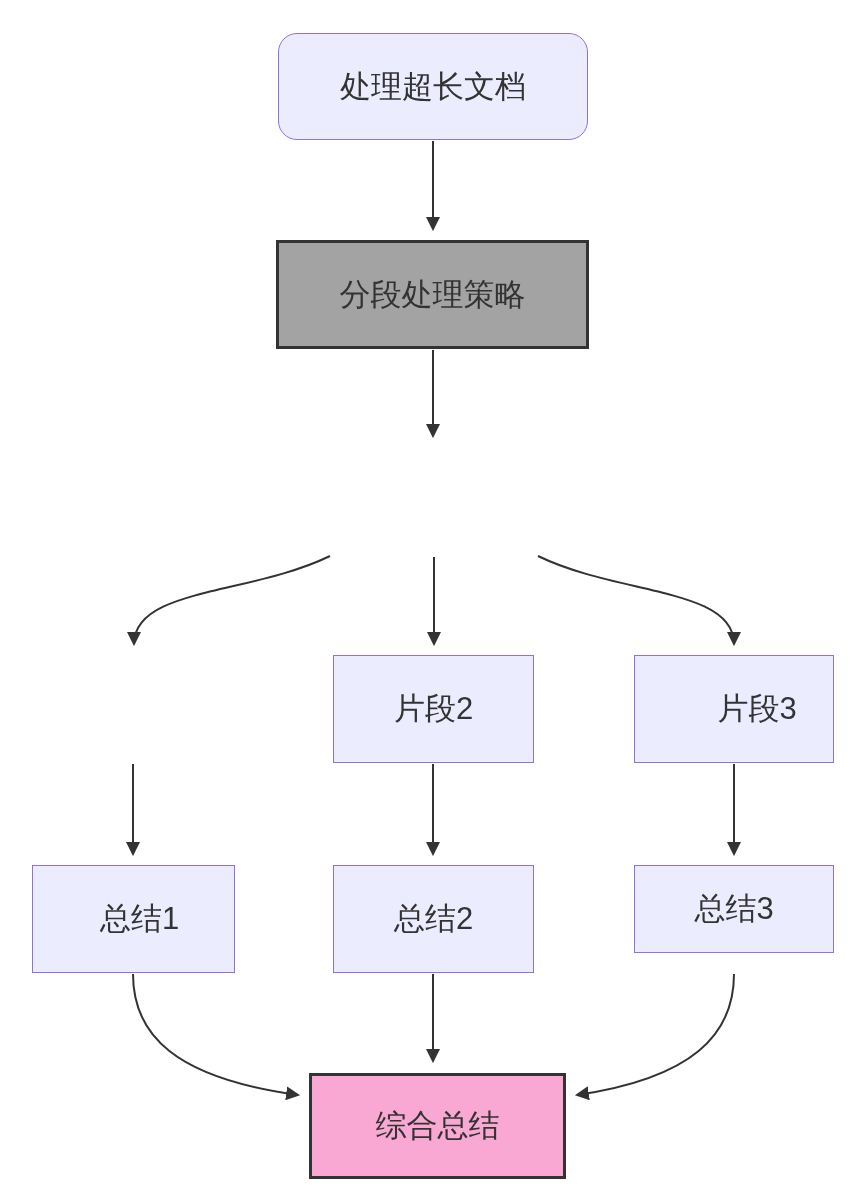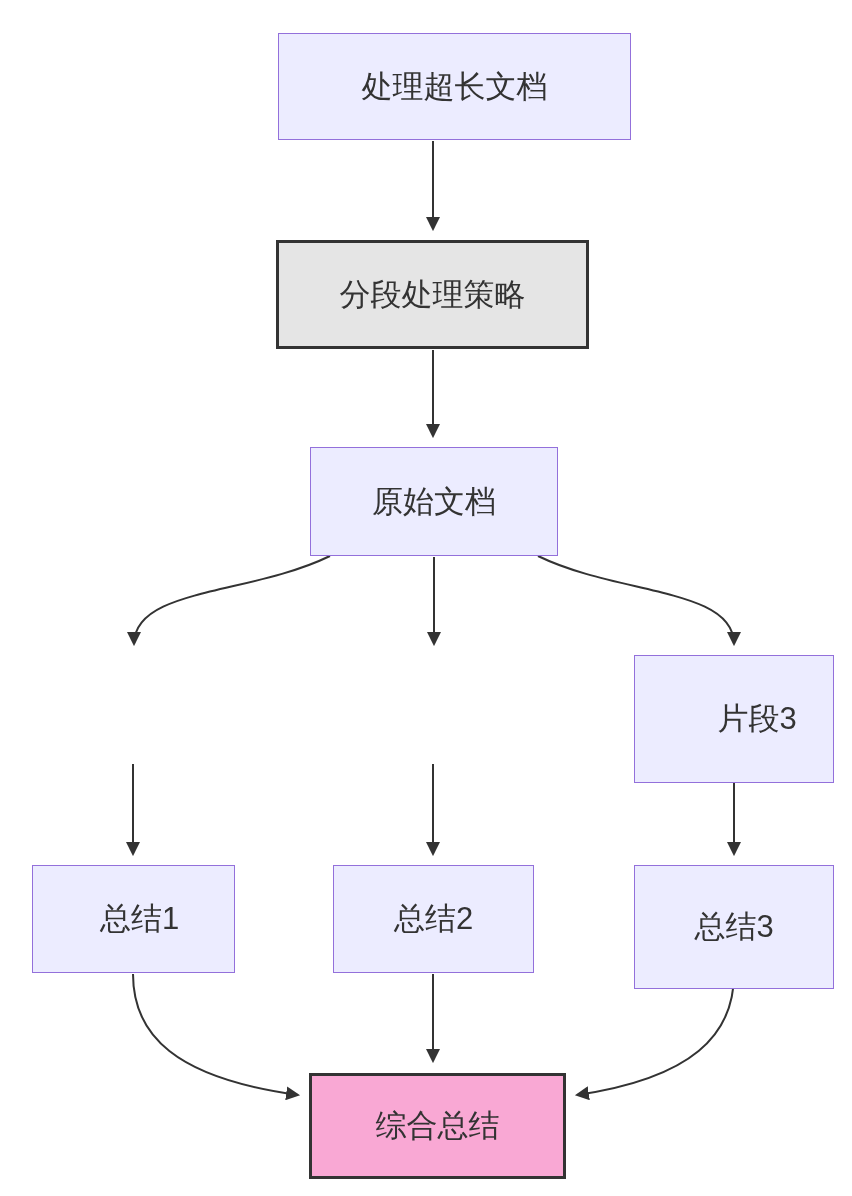--- a/index.html
+++ b/index.html
@@ -30,37 +30,37 @@
     justify-content: center;
     background: #ECECFF;
     border: 1.7px solid #9370DB;
     color: #333333;
     font-size: 31px;
     line-height: 1.2;
     text-align: center;
     white-space: nowrap;
   }
   .node.highlight {
-    background: #e5e5e5;
+    background: #a3a3a3;
     border: 3.3px solid #333333;
   }
   .node.result {
     background: #f9a8d4;
     border: 3px solid #333333;
   }
   
-  .n-a { left: 278px; top:   33px; width: 353px; height: 107px; }
+  .n-a { left: 278px; top:   33px; width: 310px; height: 107px; border-radius: 19px; }
   .n-b { left: 276px; top:  240px; width: 313px; height: 109px; }
   .n-c { left: 310px; top:  447px; width: 248px; height: 109px; }
   .n-d { left:  32px; top:  655px; width: 203px; height: 108px; }
   .n-e { left: 333px; top:  655px; width: 201px; height: 108px; }
-  .n-f { left: 634px; top:  655px; width: 200px; height: 128px; padding-left: 46px; }
+  .n-f { left: 634px; top:  655px; width: 200px; height: 108px; padding-left: 46px; }
   .n-g { left:  32px; top:  865px; width: 203px; height: 108px; padding-left: 12px; }
   .n-h { left: 333px; top:  865px; width: 201px; height: 108px; }
-  .n-i { left: 634px; top:  865px; width: 200px; height: 124px; }
+  .n-i { left: 634px; top:  865px; width: 200px; height: 88px; }
   .n-j { left: 309px; top: 1073px; width: 257px; height: 106px; }
   .edge-path {
     fill: none;
     stroke: #333333;
     stroke-width: 2px;
   }
 </style>
 </head>
 <body>
 
@@ -82,23 +82,23 @@
     <path class="edge-path" marker-end="url(#arrow)" d="M734,764 L734,854"></path>
     <path class="edge-path" marker-end="url(#arrow)" d="M133,974 C133,1035 175,1078 298,1095"></path>
     <path class="edge-path" marker-end="url(#arrow)" d="M433,974 L433,1061"></path>
     <path class="edge-path" marker-end="url(#arrow)" d="M734,974 C734,1035 692,1078 577,1095"></path>
   </svg>
 
   <div class="node n-a">处理超长文档</div>
 
   <div class="node highlight n-b">分段处理策略</div>
 
-  <div class="node n-c">原始文档</div>
 
 
+  <div class="node n-e">片段2</div>
 
   <div class="node n-f">片段3</div>
 
   <div class="node n-g">总结1</div>
 
   <div class="node n-h">总结2</div>
 
   <div class="node n-i">总结3</div>
 
   <div class="node result n-j">综合总结</div>

